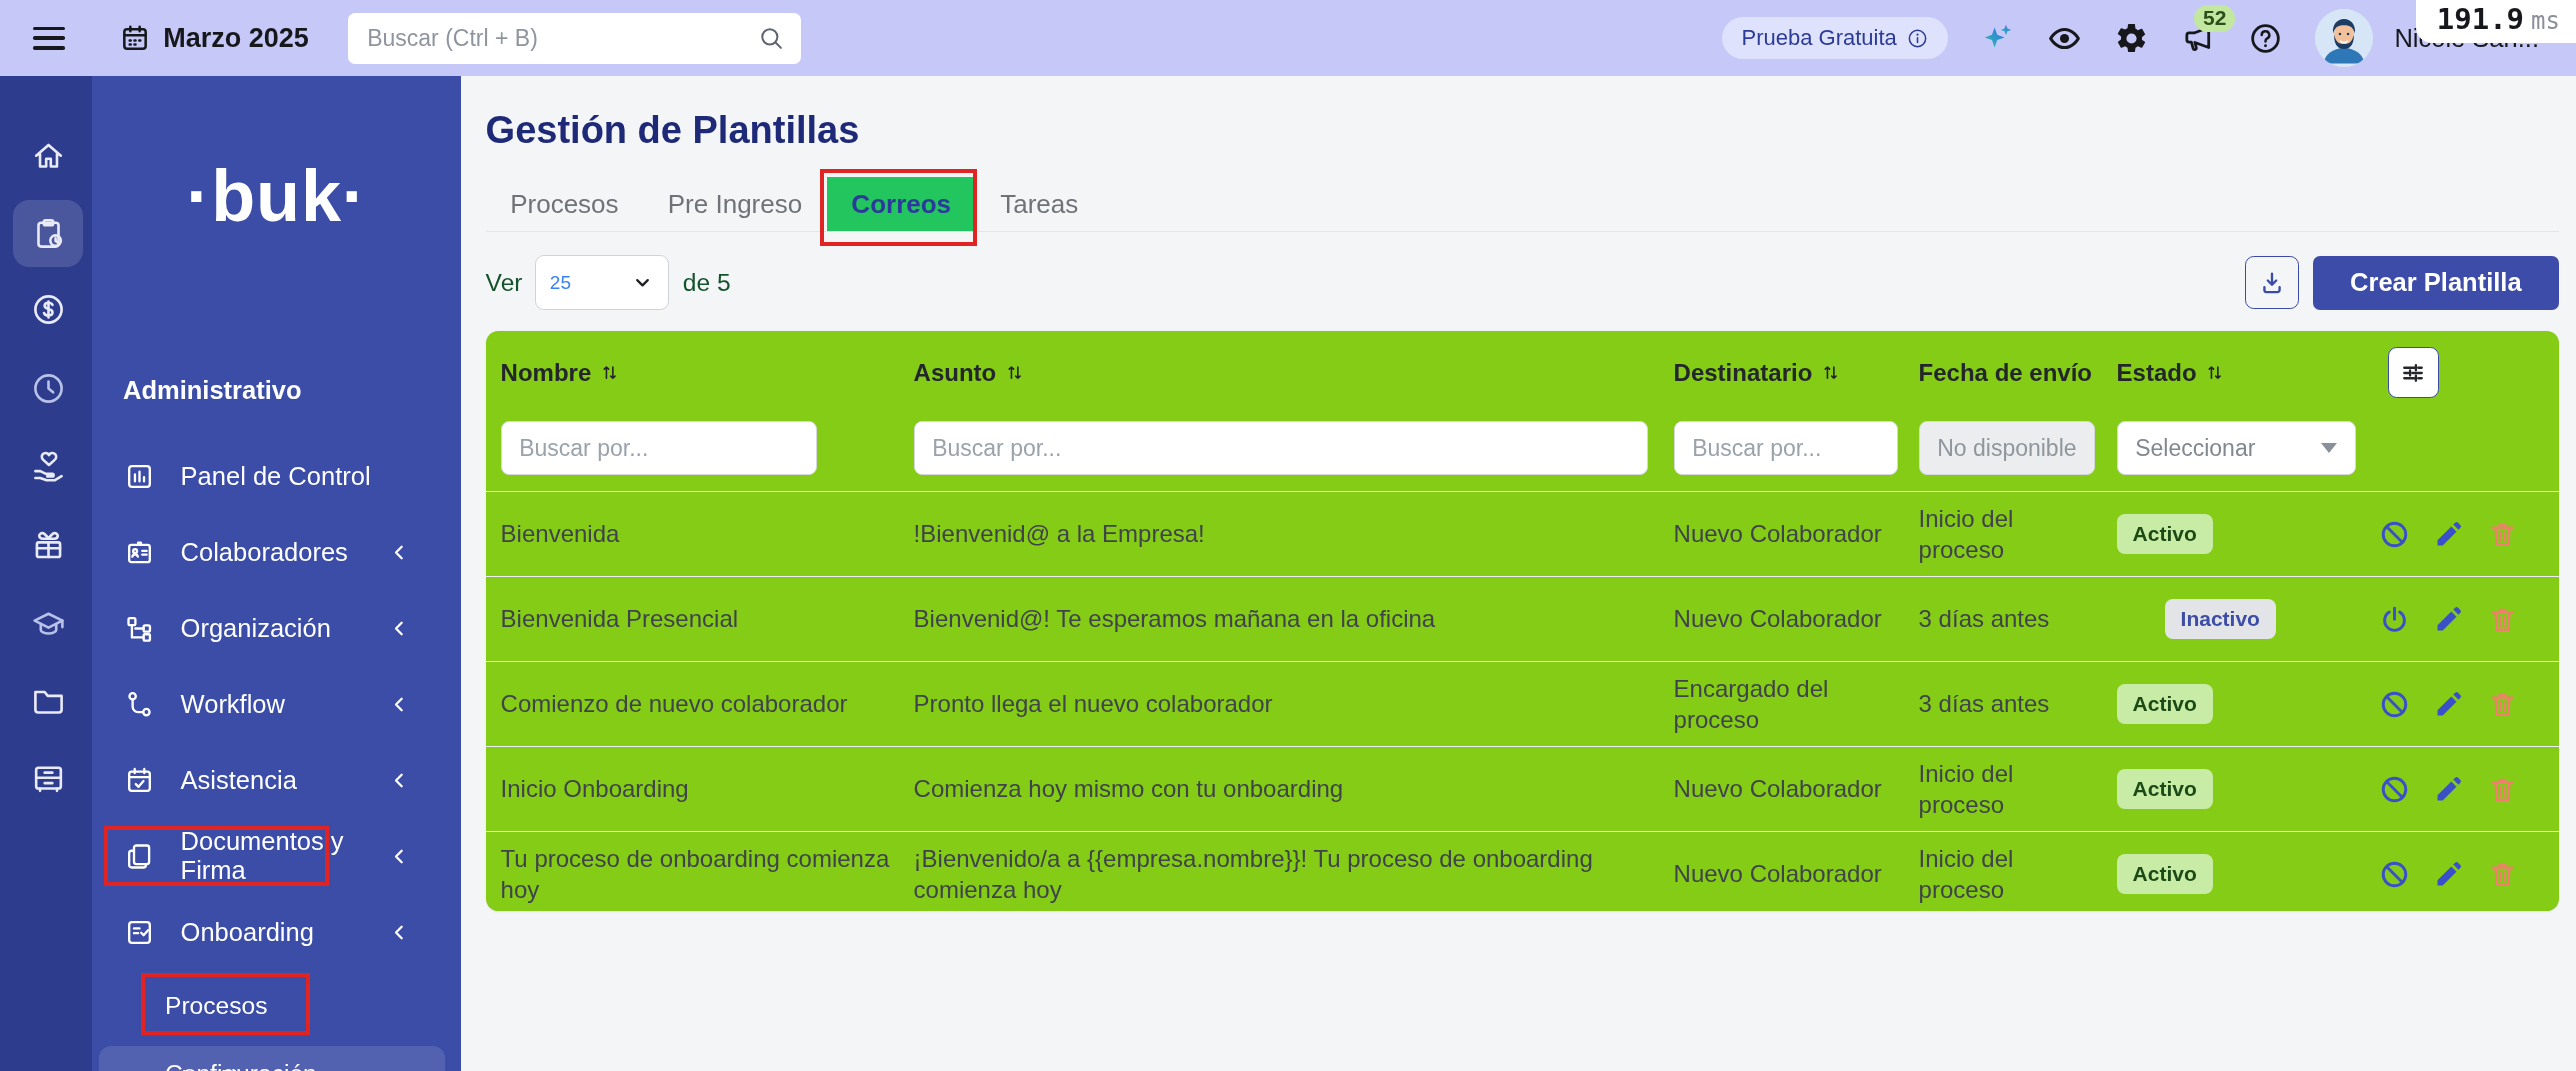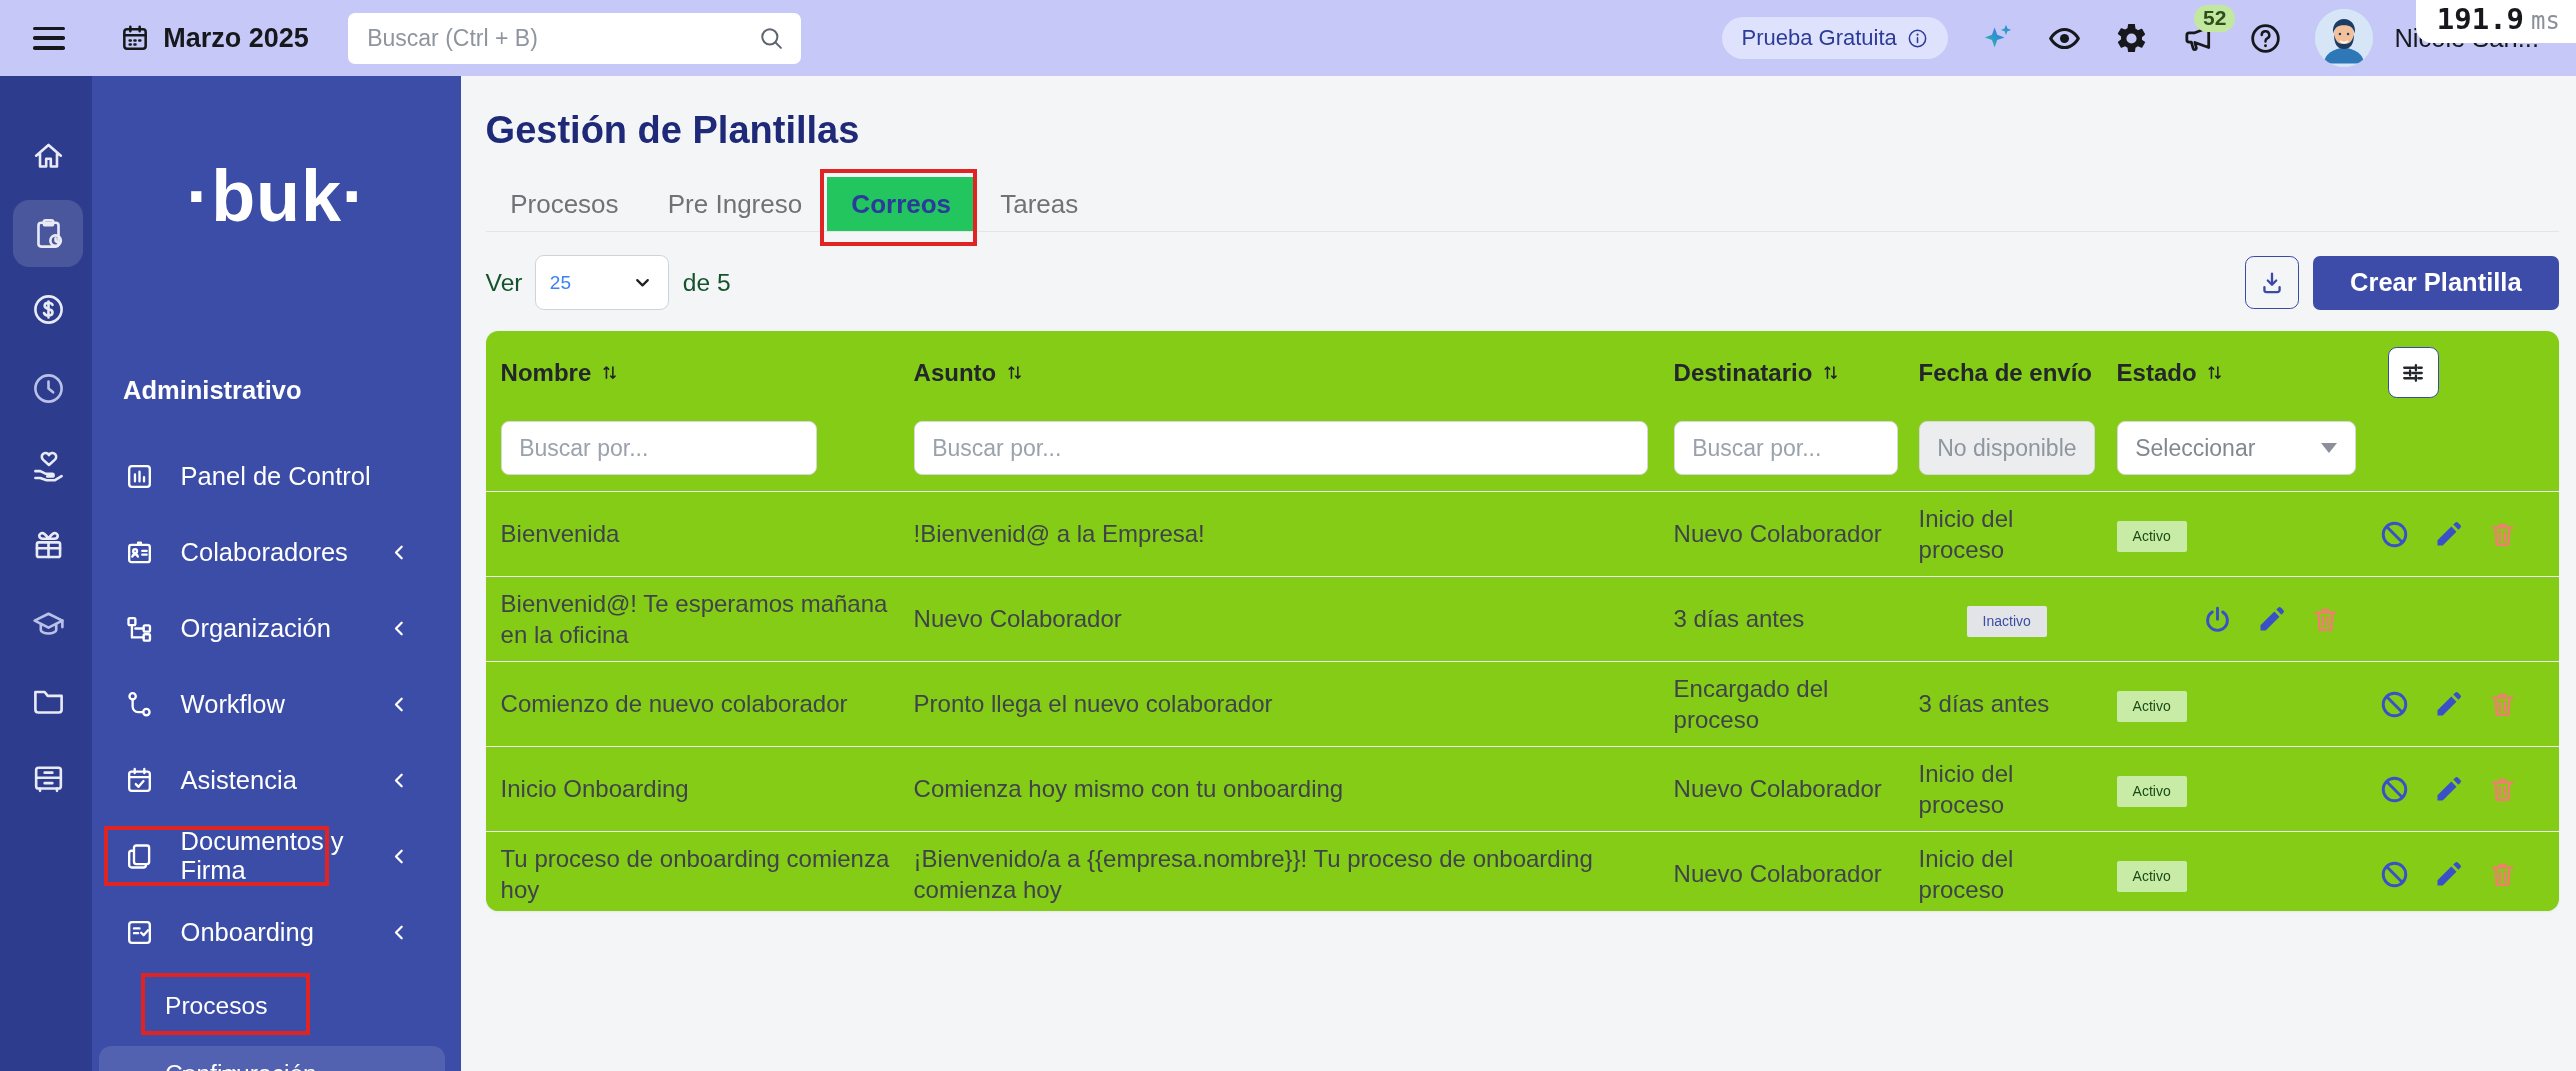--- a/index.html
+++ b/index.html
@@ -97,21 +97,21 @@
   .flt::placeholder{color:#9aa2ab;}
   .flt-nombre{width:316px;}
   .flt-asunto{width:734px;}
   .flt-dest{width:224px;}
   .flt-fecha{width:176px;background:#ebedef;color:#8f969e;border-color:#d5d7db;}
   .flt-select{width:239px;display:flex;align-items:center;justify-content:space-between;cursor:pointer;color:#82888f;}
   .flt-select .tri{width:0;height:0;border-left:8px solid transparent;border-right:8px solid transparent;
         border-top:10.5px solid #8a9099;}
   .trow{height:84px;border-top:0.9px solid #ecedf0;font-size:24px;color:#3f434a;line-height:1.32;}
   .cell{padding-right:21px;}
-  .badge{display:inline-block;font-size:14px;font-weight:400;padding:6.2px 16px;border-radius:2px;}
+  .badge{display:inline-block;font-size:21px;font-weight:700;padding:6.2px 16px;border-radius:8px;}
   .badge.on{background:#c8eca6;color:#1c4a17;}
   .badge.off{background:#e3e4e8;color:#3b4da5;margin-left:48px;}
   .c-actions{display:flex;justify-content:flex-end;align-items:center;gap:21px;padding-right:24.6px;}
   .act{cursor:pointer;display:flex;}
   .act .ic{width:33px;height:33px;}
   .act.blue{color:#3950c8;}
   .act.red{color:#f27e6f;}
 
   
   .anno{position:absolute;border:4.4px solid #e02423;z-index:50;pointer-events:none;}
@@ -546,20 +546,21 @@
           </span>
         <span class="act red">
             <svg class="ic" viewBox="0 0 38 38" width="33" height="33">
               <use href="#i-trash"></use>
             </svg>
           </span>
       </div>
     </div>
 
     <div class="tgrid trow">
+      <div class="cell">Bienvenida Presencial</div>
       <div class="cell">Bienvenid@! Te esperamos mañana en la oficina</div>
       <div class="cell">Nuevo Colaborador</div>
       <div class="cell">3 días antes</div>
       <div class="cell"><span class="badge off">Inactivo</span></div>
       <div class="c-actions">
         <span class="act blue">
             <svg class="ic" viewBox="0 0 38 38" width="33" height="33">
               <use href="#i-power"></use>
             </svg>
           </span>

